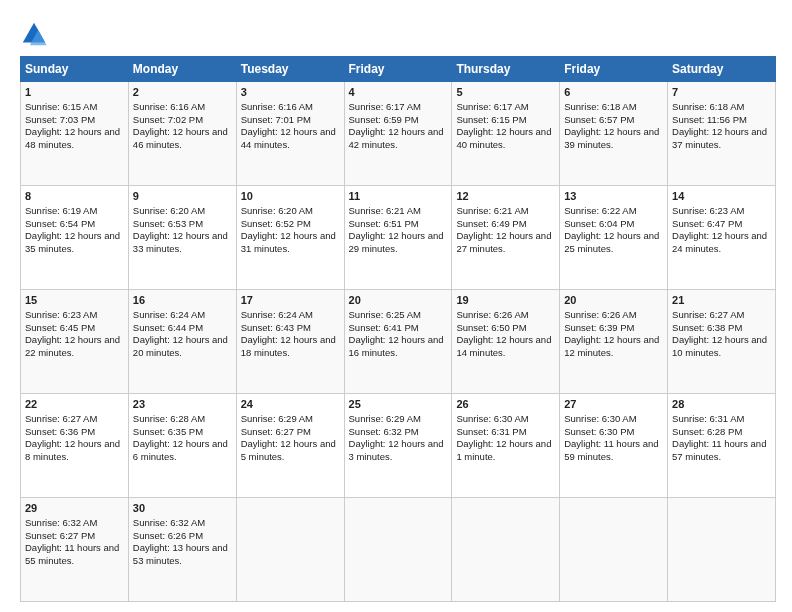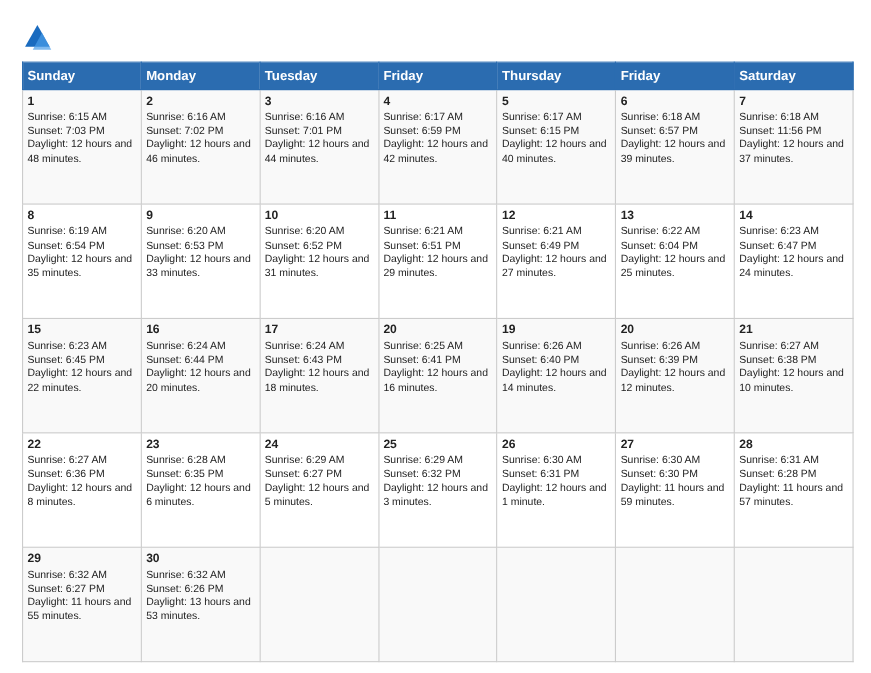--- a/index.html
+++ b/index.html
@@ -145,21 +145,21 @@
           <td><span class="day-num">11</span><span>Sunrise: 6:21 AM</span><br><span>Sunset: 6:51 PM</span><br><span>Daylight: 12 hours and 29 minutes.</span></td>
           <td><span class="day-num">12</span><span>Sunrise: 6:21 AM</span><br><span>Sunset: 6:49 PM</span><br><span>Daylight: 12 hours and 27 minutes.</span></td>
           <td><span class="day-num">13</span><span>Sunrise: 6:22 AM</span><br><span>Sunset: 6:04 PM</span><br><span>Daylight: 12 hours and 25 minutes.</span></td>
           <td><span class="day-num">14</span><span>Sunrise: 6:23 AM</span><br><span>Sunset: 6:47 PM</span><br><span>Daylight: 12 hours and 24 minutes.</span></td>
         </tr>
         <tr>
           <td><span class="day-num">15</span><span>Sunrise: 6:23 AM</span><br><span>Sunset: 6:45 PM</span><br><span>Daylight: 12 hours and 22 minutes.</span></td>
           <td><span class="day-num">16</span><span>Sunrise: 6:24 AM</span><br><span>Sunset: 6:44 PM</span><br><span>Daylight: 12 hours and 20 minutes.</span></td>
           <td><span class="day-num">17</span><span>Sunrise: 6:24 AM</span><br><span>Sunset: 6:43 PM</span><br><span>Daylight: 12 hours and 18 minutes.</span></td>
           <td><span class="day-num">20</span><span>Sunrise: 6:25 AM</span><br><span>Sunset: 6:41 PM</span><br><span>Daylight: 12 hours and 16 minutes.</span></td>
-          <td><span class="day-num">19</span><span>Sunrise: 6:26 AM</span><br><span>Sunset: 6:40 PM</span><br><span>Daylight: 12 hours and 14 minutes.</span></td>
+          <td><span class="day-num">19</span><span>Sunrise: 6:26 AM</span><br><span>Sunset: 6:50 PM</span><br><span>Daylight: 12 hours and 14 minutes.</span></td>
           <td><span class="day-num">20</span><span>Sunrise: 6:26 AM</span><br><span>Sunset: 6:39 PM</span><br><span>Daylight: 12 hours and 12 minutes.</span></td>
           <td><span class="day-num">21</span><span>Sunrise: 6:27 AM</span><br><span>Sunset: 6:38 PM</span><br><span>Daylight: 12 hours and 10 minutes.</span></td>
         </tr>
         <tr>
           <td><span class="day-num">22</span><span>Sunrise: 6:27 AM</span><br><span>Sunset: 6:36 PM</span><br><span>Daylight: 12 hours and 8 minutes.</span></td>
           <td><span class="day-num">23</span><span>Sunrise: 6:28 AM</span><br><span>Sunset: 6:35 PM</span><br><span>Daylight: 12 hours and 6 minutes.</span></td>
           <td><span class="day-num">24</span><span>Sunrise: 6:29 AM</span><br><span>Sunset: 6:27 PM</span><br><span>Daylight: 12 hours and 5 minutes.</span></td>
           <td><span class="day-num">25</span><span>Sunrise: 6:29 AM</span><br><span>Sunset: 6:32 PM</span><br><span>Daylight: 12 hours and 3 minutes.</span></td>
           <td><span class="day-num">26</span><span>Sunrise: 6:30 AM</span><br><span>Sunset: 6:31 PM</span><br><span>Daylight: 12 hours and 1 minute.</span></td>
           <td><span class="day-num">27</span><span>Sunrise: 6:30 AM</span><br><span>Sunset: 6:30 PM</span><br><span>Daylight: 11 hours and 59 minutes.</span></td>

